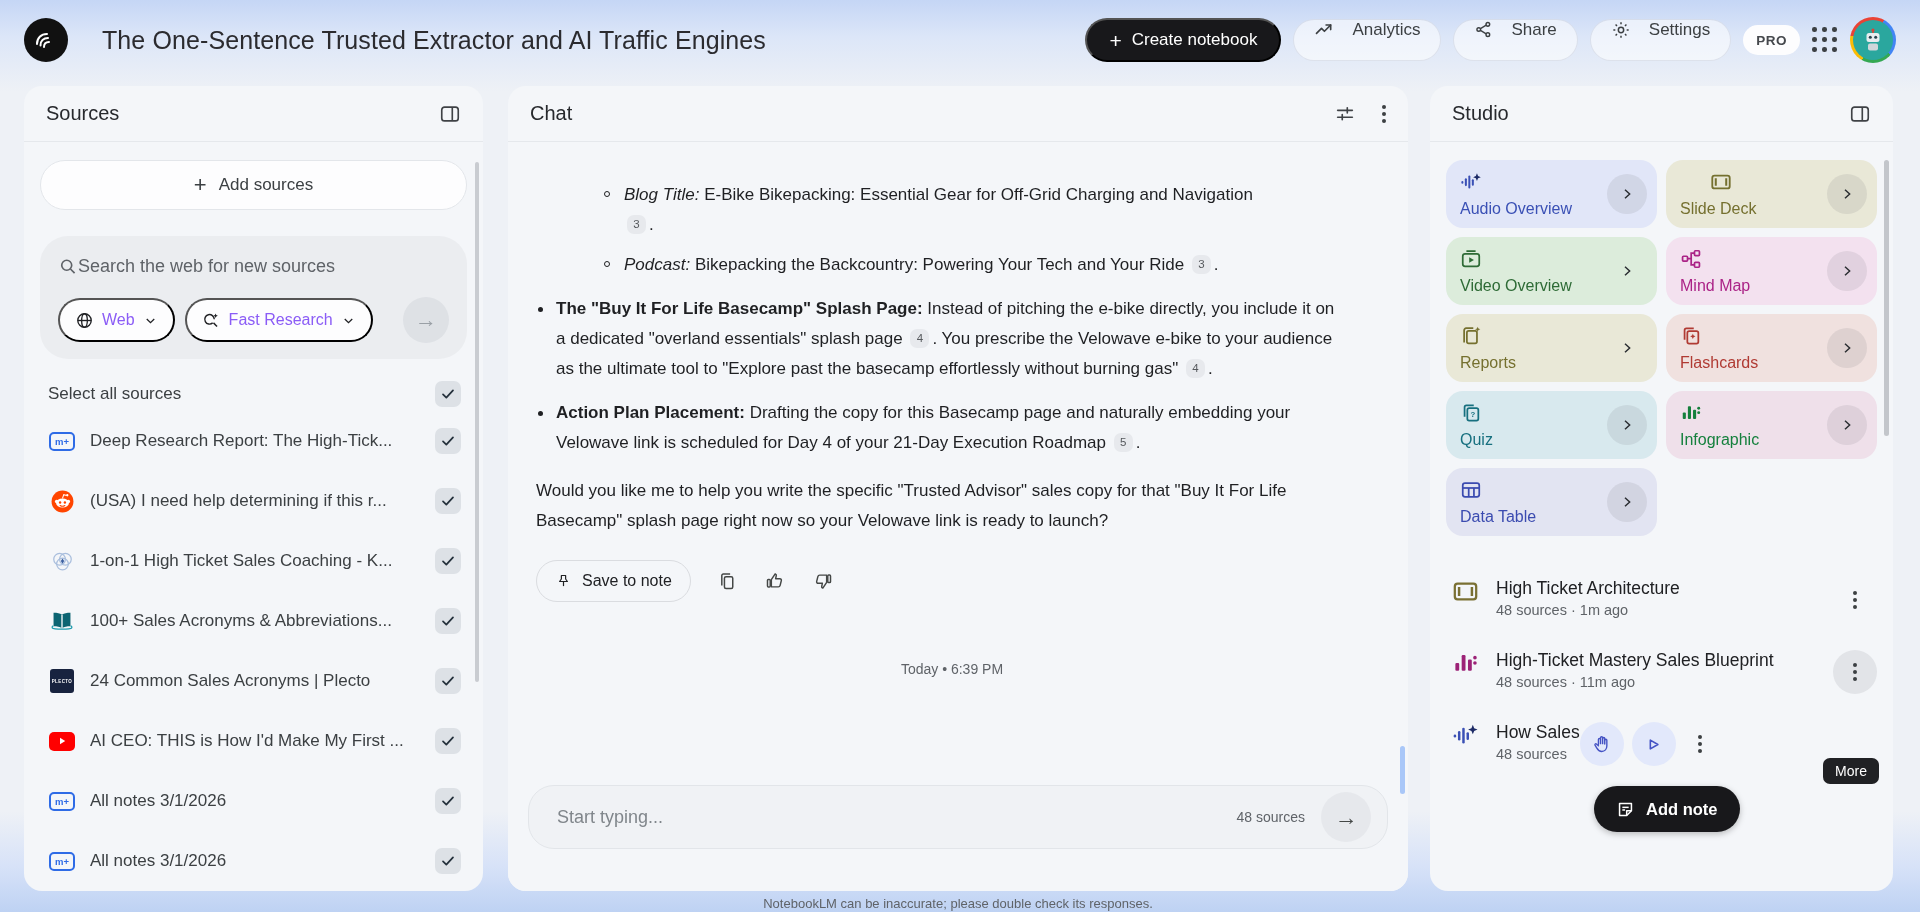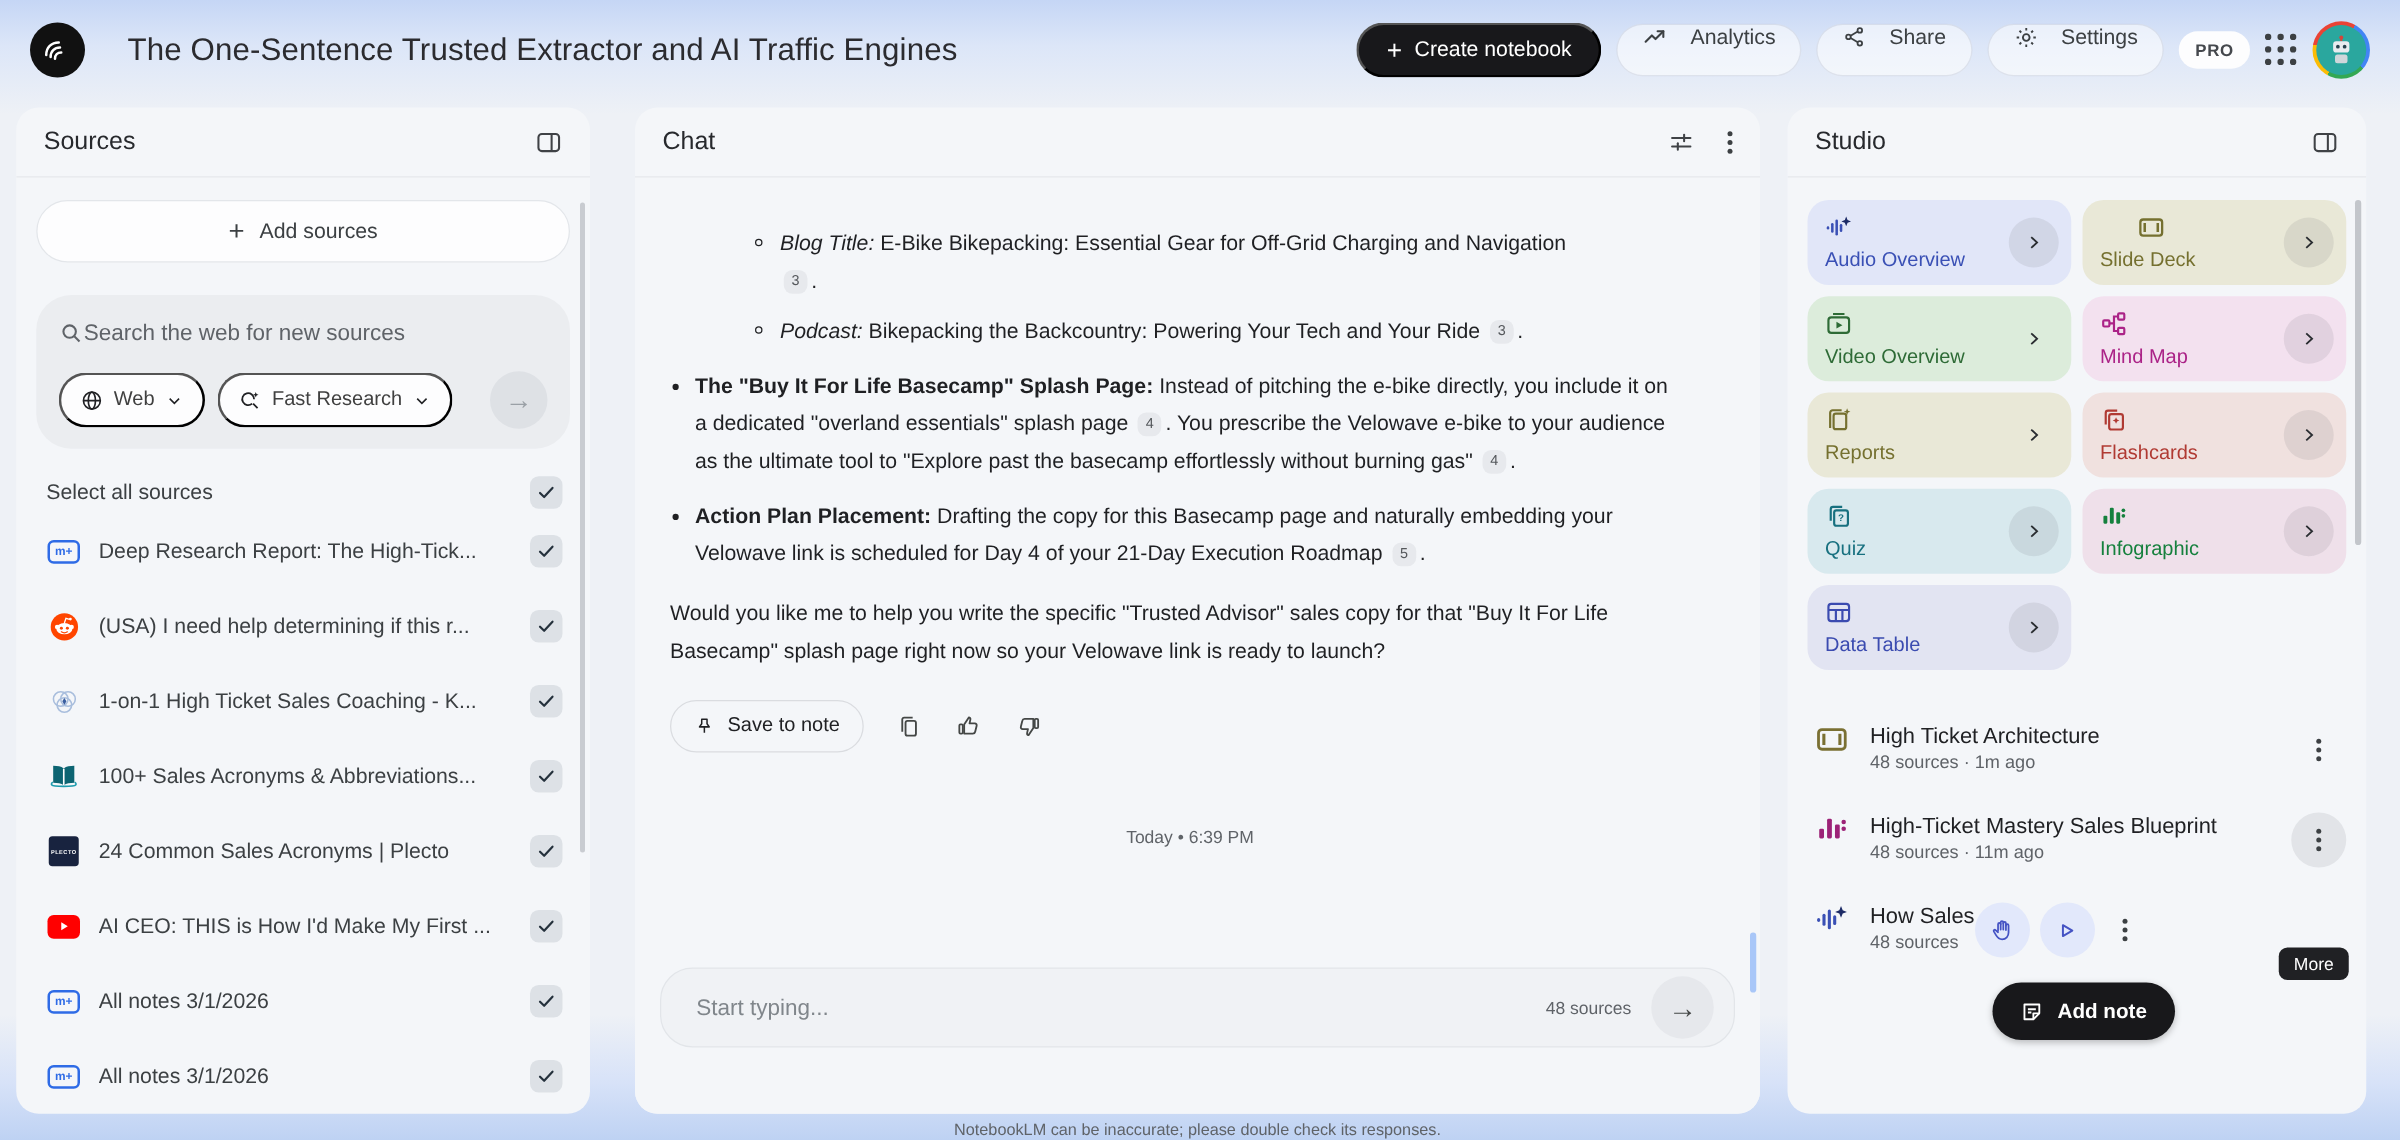--- a/index.html
+++ b/index.html
@@ -27,32 +27,32 @@
   .avatar .inner { width:100%; height:100%; border-radius:50%; background:#2aa79e; display:flex; align-items:center; justify-content:center; overflow:hidden; }
 
   
   .panel { position:absolute; top:86px; bottom:21px; background:#f4f6f9; border-radius:18px; overflow:hidden; }
   .panel-hd { height:56px; display:flex; align-items:center; padding:0 22px; border-bottom:1px solid #e5e8ec; }
   .panel-hd .ttl { font-size:20px; color:#27292d; }
   .panel-hd .sp { margin-left:auto; display:flex; align-items:center; gap:26px; }
   .icbtn { background:none; border:none; cursor:pointer; display:flex; align-items:center; justify-content:center; color:#3f4246; }
 
   
-  #sources { left:13px; width:459px; }
+  #sources { left:24px; width:459px; }
   .src-body { padding:18px 16px 0; }
   .add-src { width:100%; height:50px; border-radius:26px; background:#fdfdfe; border:1px solid #e3e6ea;
              display:flex; align-items:center; justify-content:center; gap:12px; font-size:17px; color:#3c4043; cursor:pointer; }
   .searchbox { margin-top:26px; background:#ebedf0; border-radius:28px; padding:20px 18px 16px; }
   .search-row { display:flex; align-items:center; gap:0; }
   .search-row input { border:none; outline:none; background:transparent; font-size:18px; color:#3c4043; width:100%;
                       font-family:inherit; }
   .search-row input::placeholder { color:#5f6368; }
   .filters { display:flex; align-items:center; margin-top:20px; gap:10px; }
   .fpill { display:flex; align-items:center; gap:8px; height:44px; padding:0 15px; border-radius:22px; background:#fdfdfe;
-           font-size:16px; color:#404040; cursor:pointer; }
+           font-size:16px; color:#8b5cf6; cursor:pointer; }
   .go-btn { margin-left:auto; width:46px; height:46px; border-radius:50%; background:#dee1e5; border:none; color:#9aa0a6;
             font-size:22px; display:flex; align-items:center; justify-content:center; cursor:pointer; }
   .selall { display:flex; align-items:center; margin:22px 6px 4px 8px; font-size:17px; color:#3c4043; }
   .cb { width:26px; height:26px; border-radius:7px; background:#dde1e6; display:flex; align-items:center; justify-content:center;
         margin-left:auto; cursor:pointer; flex:none; }
   .src-item { display:flex; align-items:center; height:60px; padding:0 6px 0 8px; cursor:pointer; }
   .src-item .sic { width:28px; display:flex; justify-content:center; flex:none; }
   .src-item .st { font-size:17px; color:#3c4043; margin-left:14px; white-space:nowrap; overflow:hidden; flex:1; }
   .note-ic { width:26px; height:19px; border:2px solid #2e6be6; border-radius:5px; color:#2e6be6; font-size:9.5px; font-weight:bold;
              display:flex; align-items:center; justify-content:center; }
@@ -69,21 +69,21 @@
   ul.sublist { list-style:none; margin:0 0 14px 66px; width:660px; }
   ul.sublist li { position:relative; padding-left:22px; margin-bottom:10px; }
   ul.sublist li .ring { position:absolute; left:2px; top:11px; width:6px; height:6px; border:1.6px solid #1f2023; border-radius:50%; }
   .cite { display:inline-flex; align-items:center; justify-content:center; min-width:19px; height:19px; padding:0 4px;
           background:#e7e9ed; border-radius:7px; font-size:11.5px; color:#55585c; vertical-align:2px; margin:0 3px; cursor:pointer; }
   .closing { width:820px; margin-top:18px; }
   .actions { display:flex; align-items:center; gap:26px; margin-top:24px; }
   .save-note { display:flex; align-items:center; gap:10px; height:42px; padding:0 18px; border-radius:22px;
                border:1px solid #dadce0; background:transparent; font-size:16px; color:#202124; cursor:pointer; }
   .stamp { text-align:center; margin-top:52px; font-size:14px; color:#5f6368; }
-  .chat-input { position:absolute; left:20px; right:20px; bottom:53px; height:64px; background:#f0f2f5; border:1px solid #e2e5e9;
+  .chat-input { position:absolute; left:20px; right:20px; bottom:42px; height:64px; background:#f0f2f5; border:1px solid #e2e5e9;
                 border-radius:26px; display:flex; align-items:center; padding:0 16px 0 28px; }
   .chat-input input { flex:1; border:none; outline:none; background:transparent; font-size:18px; color:#3c4043; font-family:inherit; }
   .chat-input input::placeholder { color:#80868b; }
   .srcs-count { font-size:14px; color:#5f6368; margin-right:16px; white-space:nowrap; }
   .send { width:50px; height:50px; border-radius:50%; background:#e6e8ec; border:none; color:#444746; font-size:23px; cursor:pointer;
           display:flex; align-items:center; justify-content:center; }
   .chat-fade { position:absolute; left:0; right:0; bottom:0; height:40px; background:linear-gradient(180deg,rgba(244,246,249,0),#f4f6f9 60%); }
 
   .disclaimer { position:absolute; left:508px; width:900px; bottom:1px; text-align:center; font-size:13px; color:#5f6368; }
 

